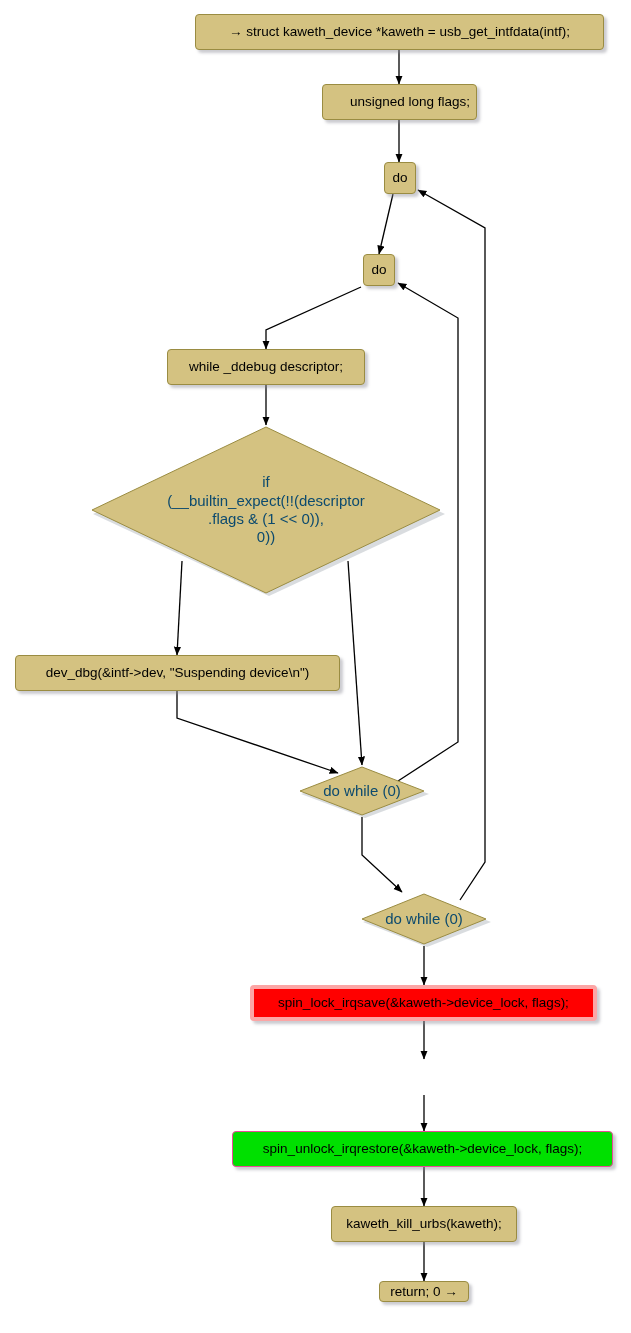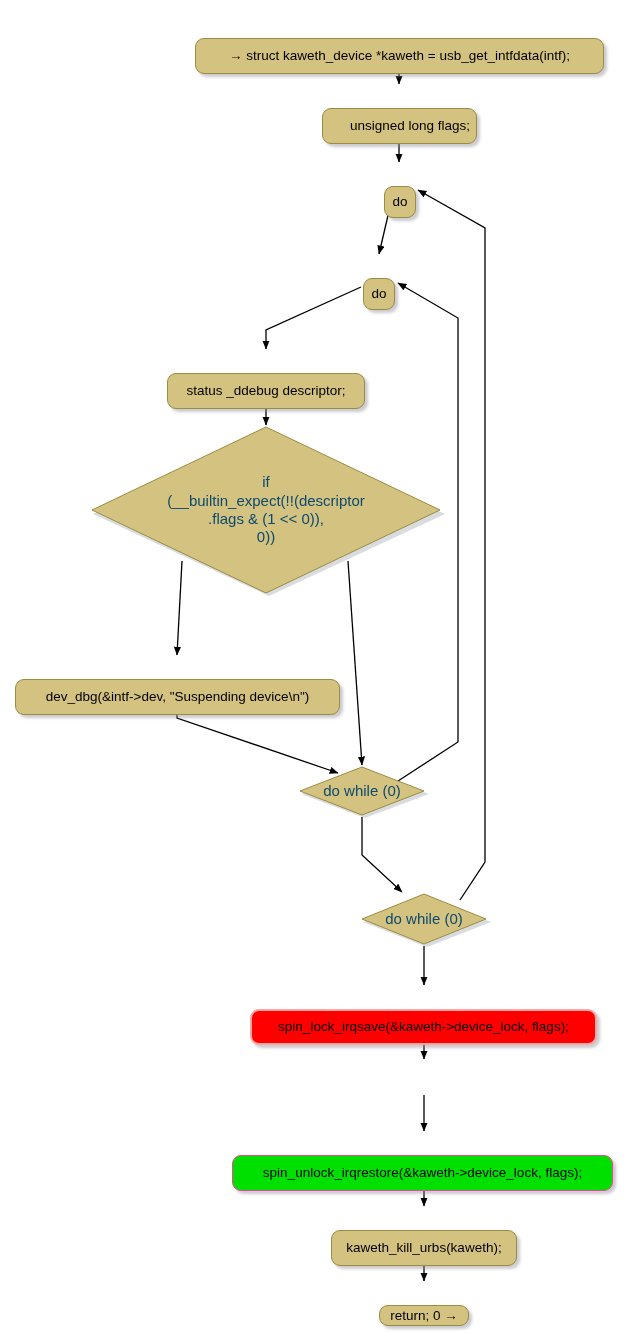--- a/index.html
+++ b/index.html
@@ -32,28 +32,27 @@
     justify-content: center;
     text-align: center;
     font-size: 13.5px;
     color: #000000;
     white-space: pre;
     line-height: 1.18;
   }
   .rect {
     background: #d4c281;
     border: 1px solid #9a8c42;
-    border-radius: 9px;
+    border-radius: 4px;
     box-shadow: 3px 3px 3px rgba(140,140,150,0.45);
     padding: 0 10px;
-    margin-top: 24px;
   }
   .rect.red {
     background: #ff0000;
-    border: 2px solid #fca5a5;
+    border: 4px solid #fca5a5;
   }
   .rect.green {
     background: #00e000;
     border: 1px solid #ec4899;
   }
   .diamond-wrap {
     position: absolute;
   }
   .diamond-wrap svg {
     position: absolute;
@@ -124,21 +123,21 @@
   </svg>
 
   <div class="node rect" style="left:195px; top:14px; width:409px; height:36px;">→ struct kaweth_device *kaweth = usb_get_intfdata(intf);</div>
 
   <div class="node rect" style="left:322px; top:84px; width:155px; height:36px;padding-left:31px;">unsigned long flags;</div>
 
   <div class="node rect" style="left:384px; top:162px; width:32px; height:32px;">do</div>
 
   <div class="node rect" style="left:363px; top:254px; width:32px; height:32px;">do</div>
 
-  <div class="node rect" style="left:167px; top:349px; width:198px; height:36px;">status _ddebug descriptor;</div>
+  <div class="node rect" style="left:167px; top:349px; width:198px; height:36px;">while _ddebug descriptor;</div>
 
   <div class="diamond-wrap" style="left:90px; top:425px; width:352px; height:170px;">
     <svg width="352" height="170" viewBox="0 0 352 170">
       <polygon points="179,7 355,89 179,171 3,89" fill="#b9bfc4" opacity="0.55"></polygon>
       <polygon points="176,2 350,85 176,168 2,85" fill="#d4c281" stroke="#9a8c42" stroke-width="1"></polygon>
     </svg>
     <div class="diamond-label">if
 (__builtin_expect(!!(descriptor
 .flags &amp; (1 &lt;&lt; 0)),
 0))</div>

